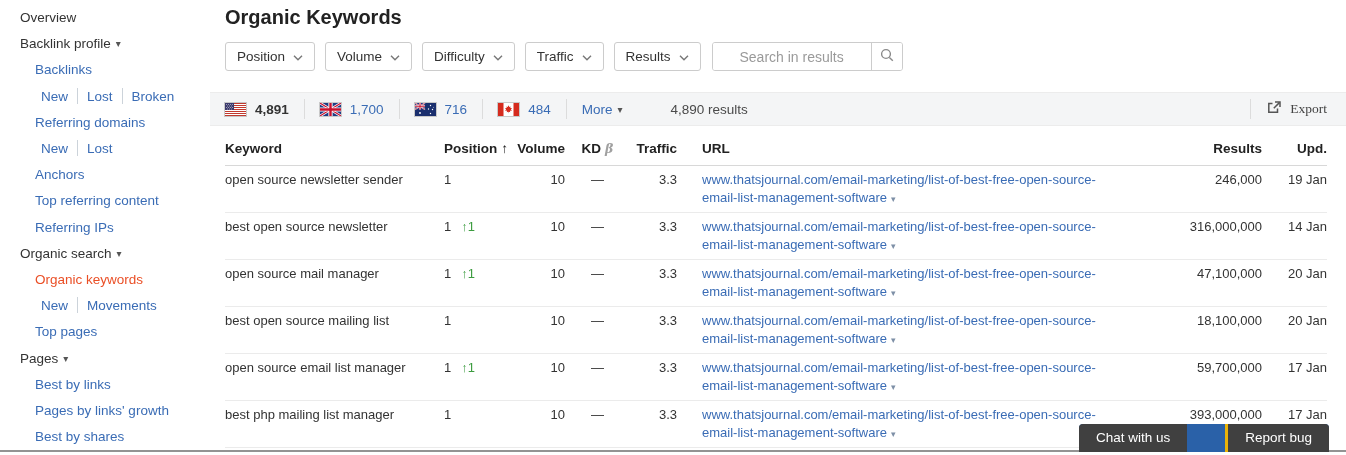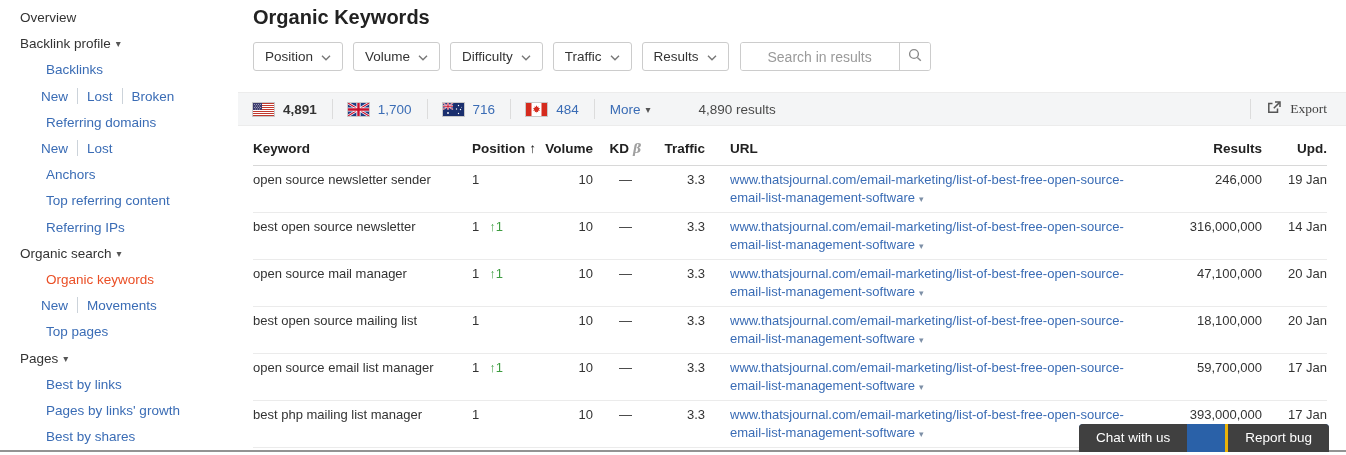--- a/index.html
+++ b/index.html
@@ -1,24 +1,24 @@
 <!DOCTYPE html>
 <html><head>
 <meta charset="utf-8">
 <style>
   * { box-sizing: border-box; margin: 0; padding: 0; }
   html,body { width:1346px; height:455px; overflow:hidden; background:#fff;
     font-family:"Liberation Sans", sans-serif; font-size:13px; color:#333; }
-  .app { display:flex; width:1346px; height:455px; position:relative;gap:28px; }
+  .app { display:flex; width:1346px; height:455px; position:relative; }
 
   
   .sidebar { width:210px; flex:none; padding-top:5px; }
   .side-row { line-height:26.2px; white-space:nowrap; font-size:13.5px; cursor:pointer; }
   .indent-top { padding-left:20px; }
-  .indent-sub { padding-left:46px; }
+  .indent-sub { padding-left:35px; }
   .indent-inline { padding-left:41px; cursor:default; }
   .side-dark { color:#333; }
   .side-link { color:#3a6cb5; text-decoration:none; }
   .side-active { color:#ea4f26; }
   .caret { color:#555; font-size:10px; margin-left:5px; vertical-align:1px; }
   .side-sep { display:inline-block; width:1px; height:16px; background:#ccd3da;
     vertical-align:-3px; margin:0 9px; }
 
   
   .main { flex:1; min-width:0; position:relative; }

